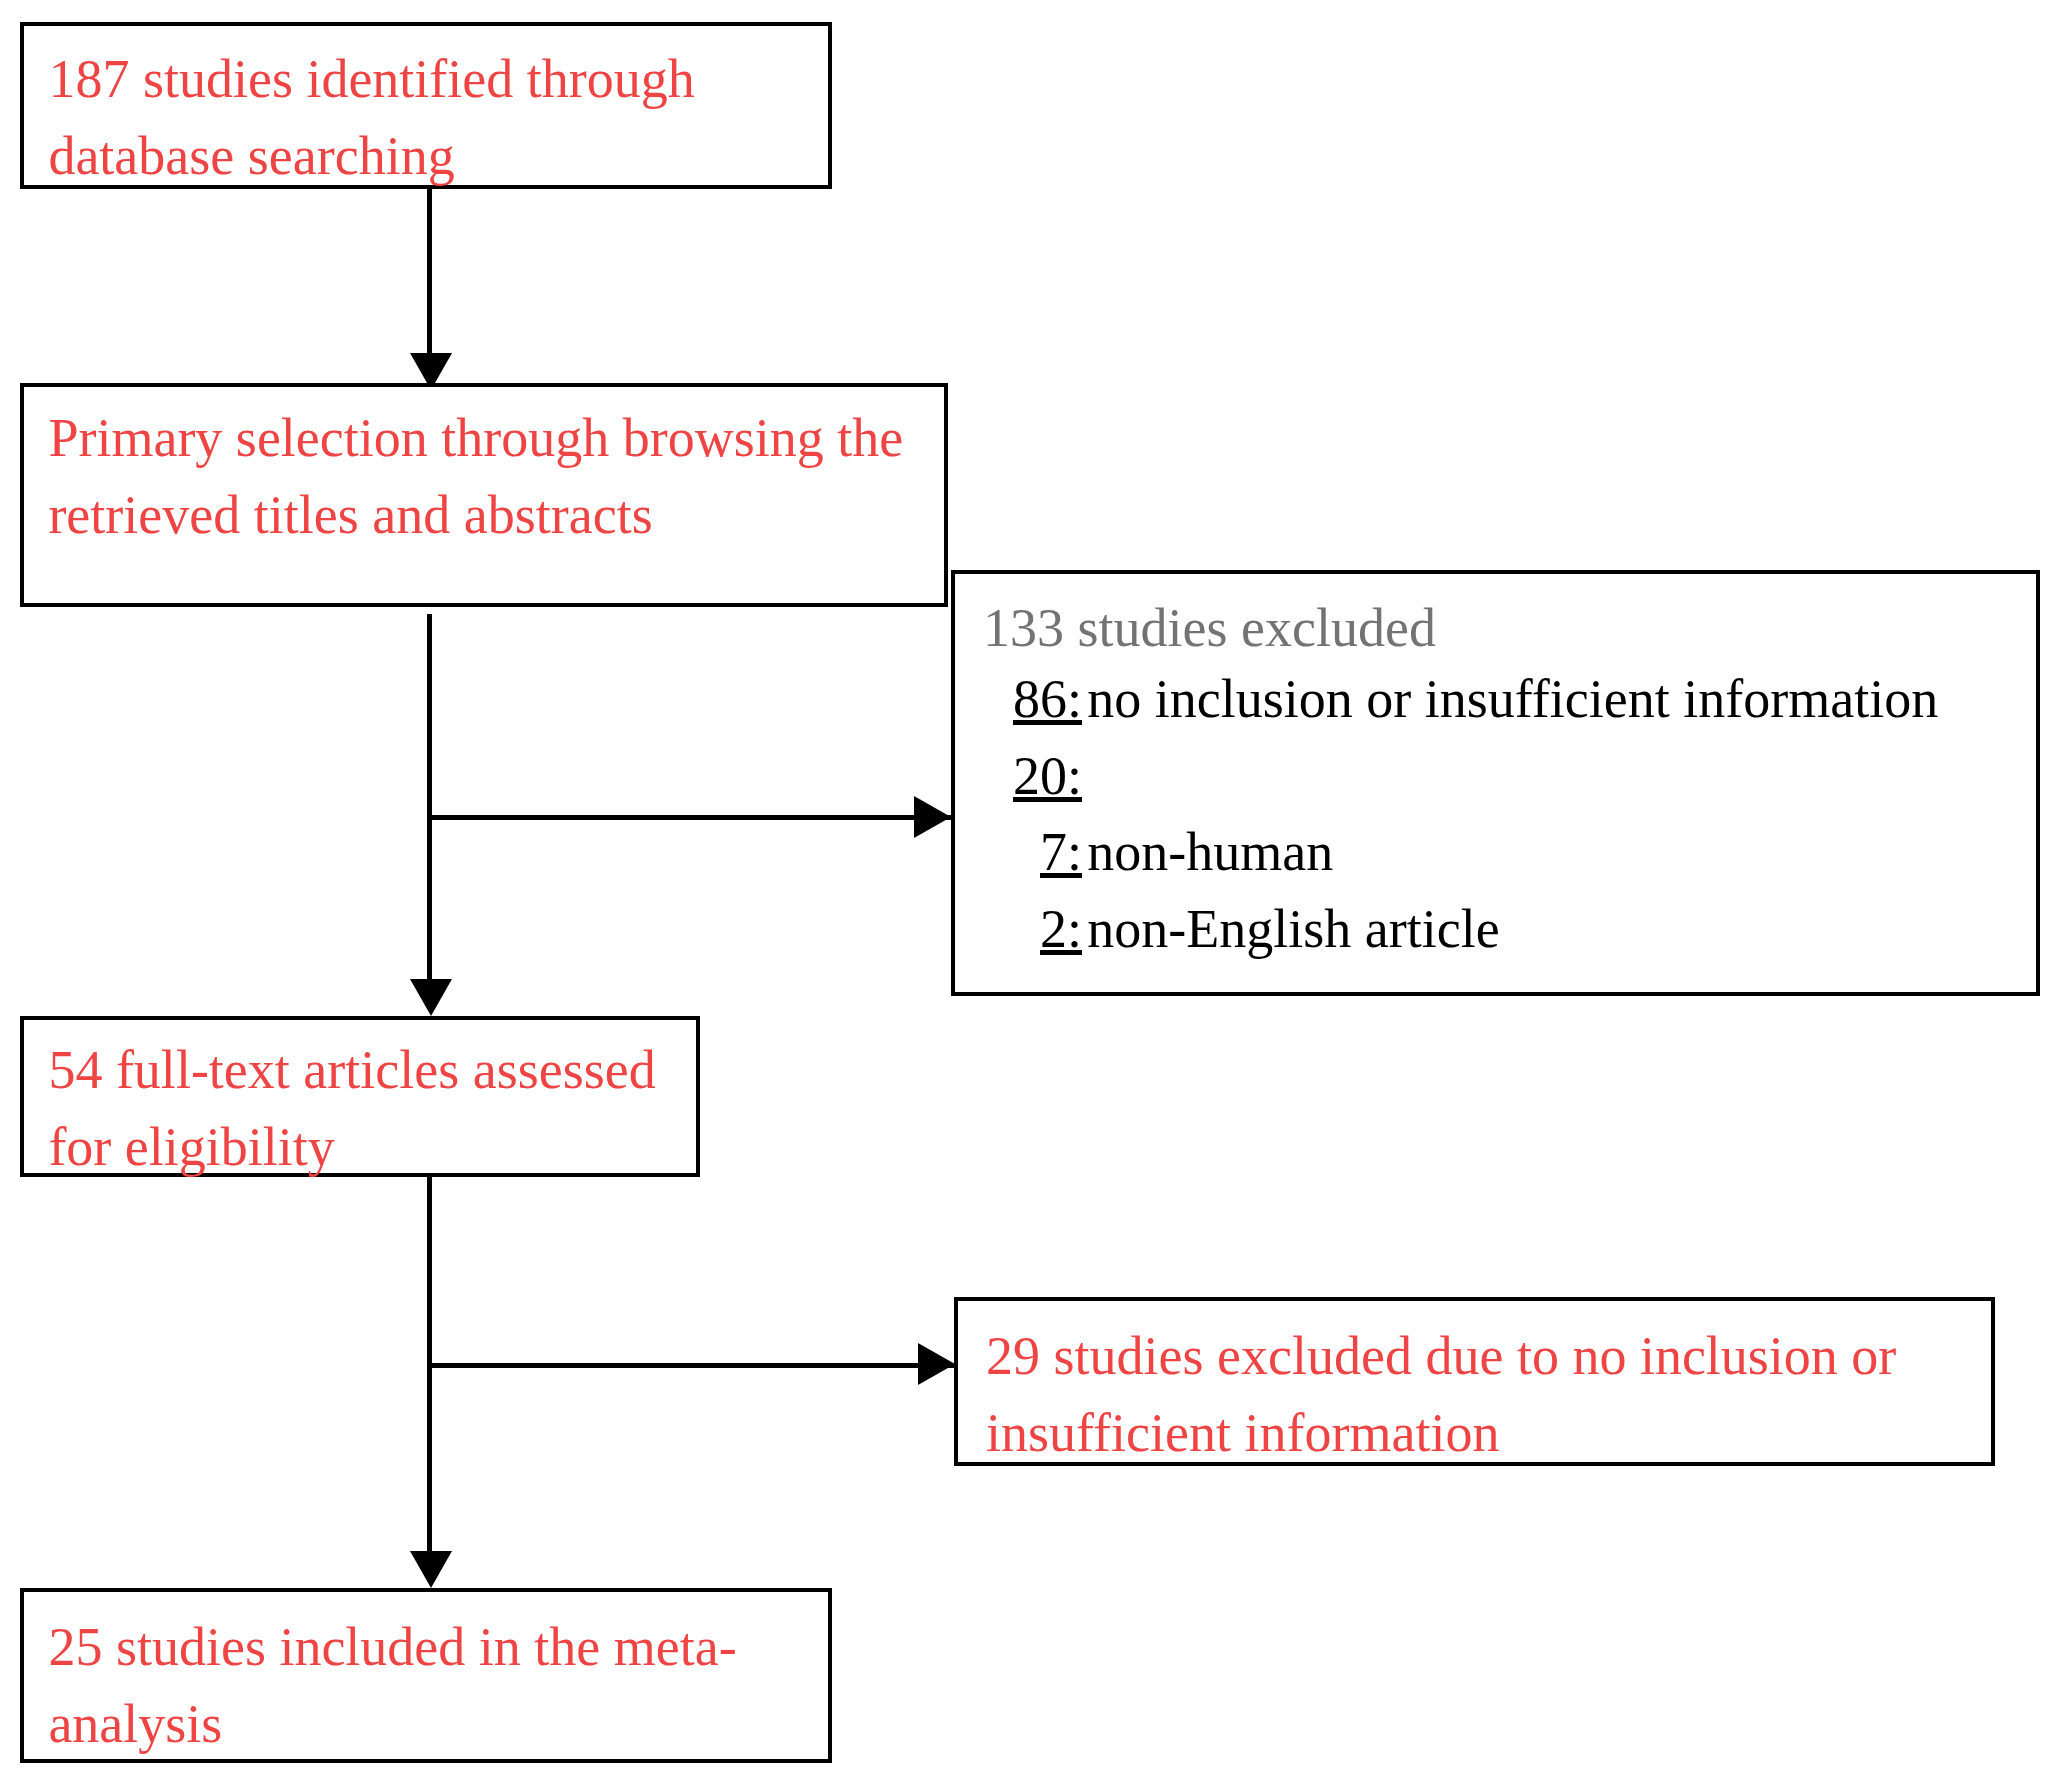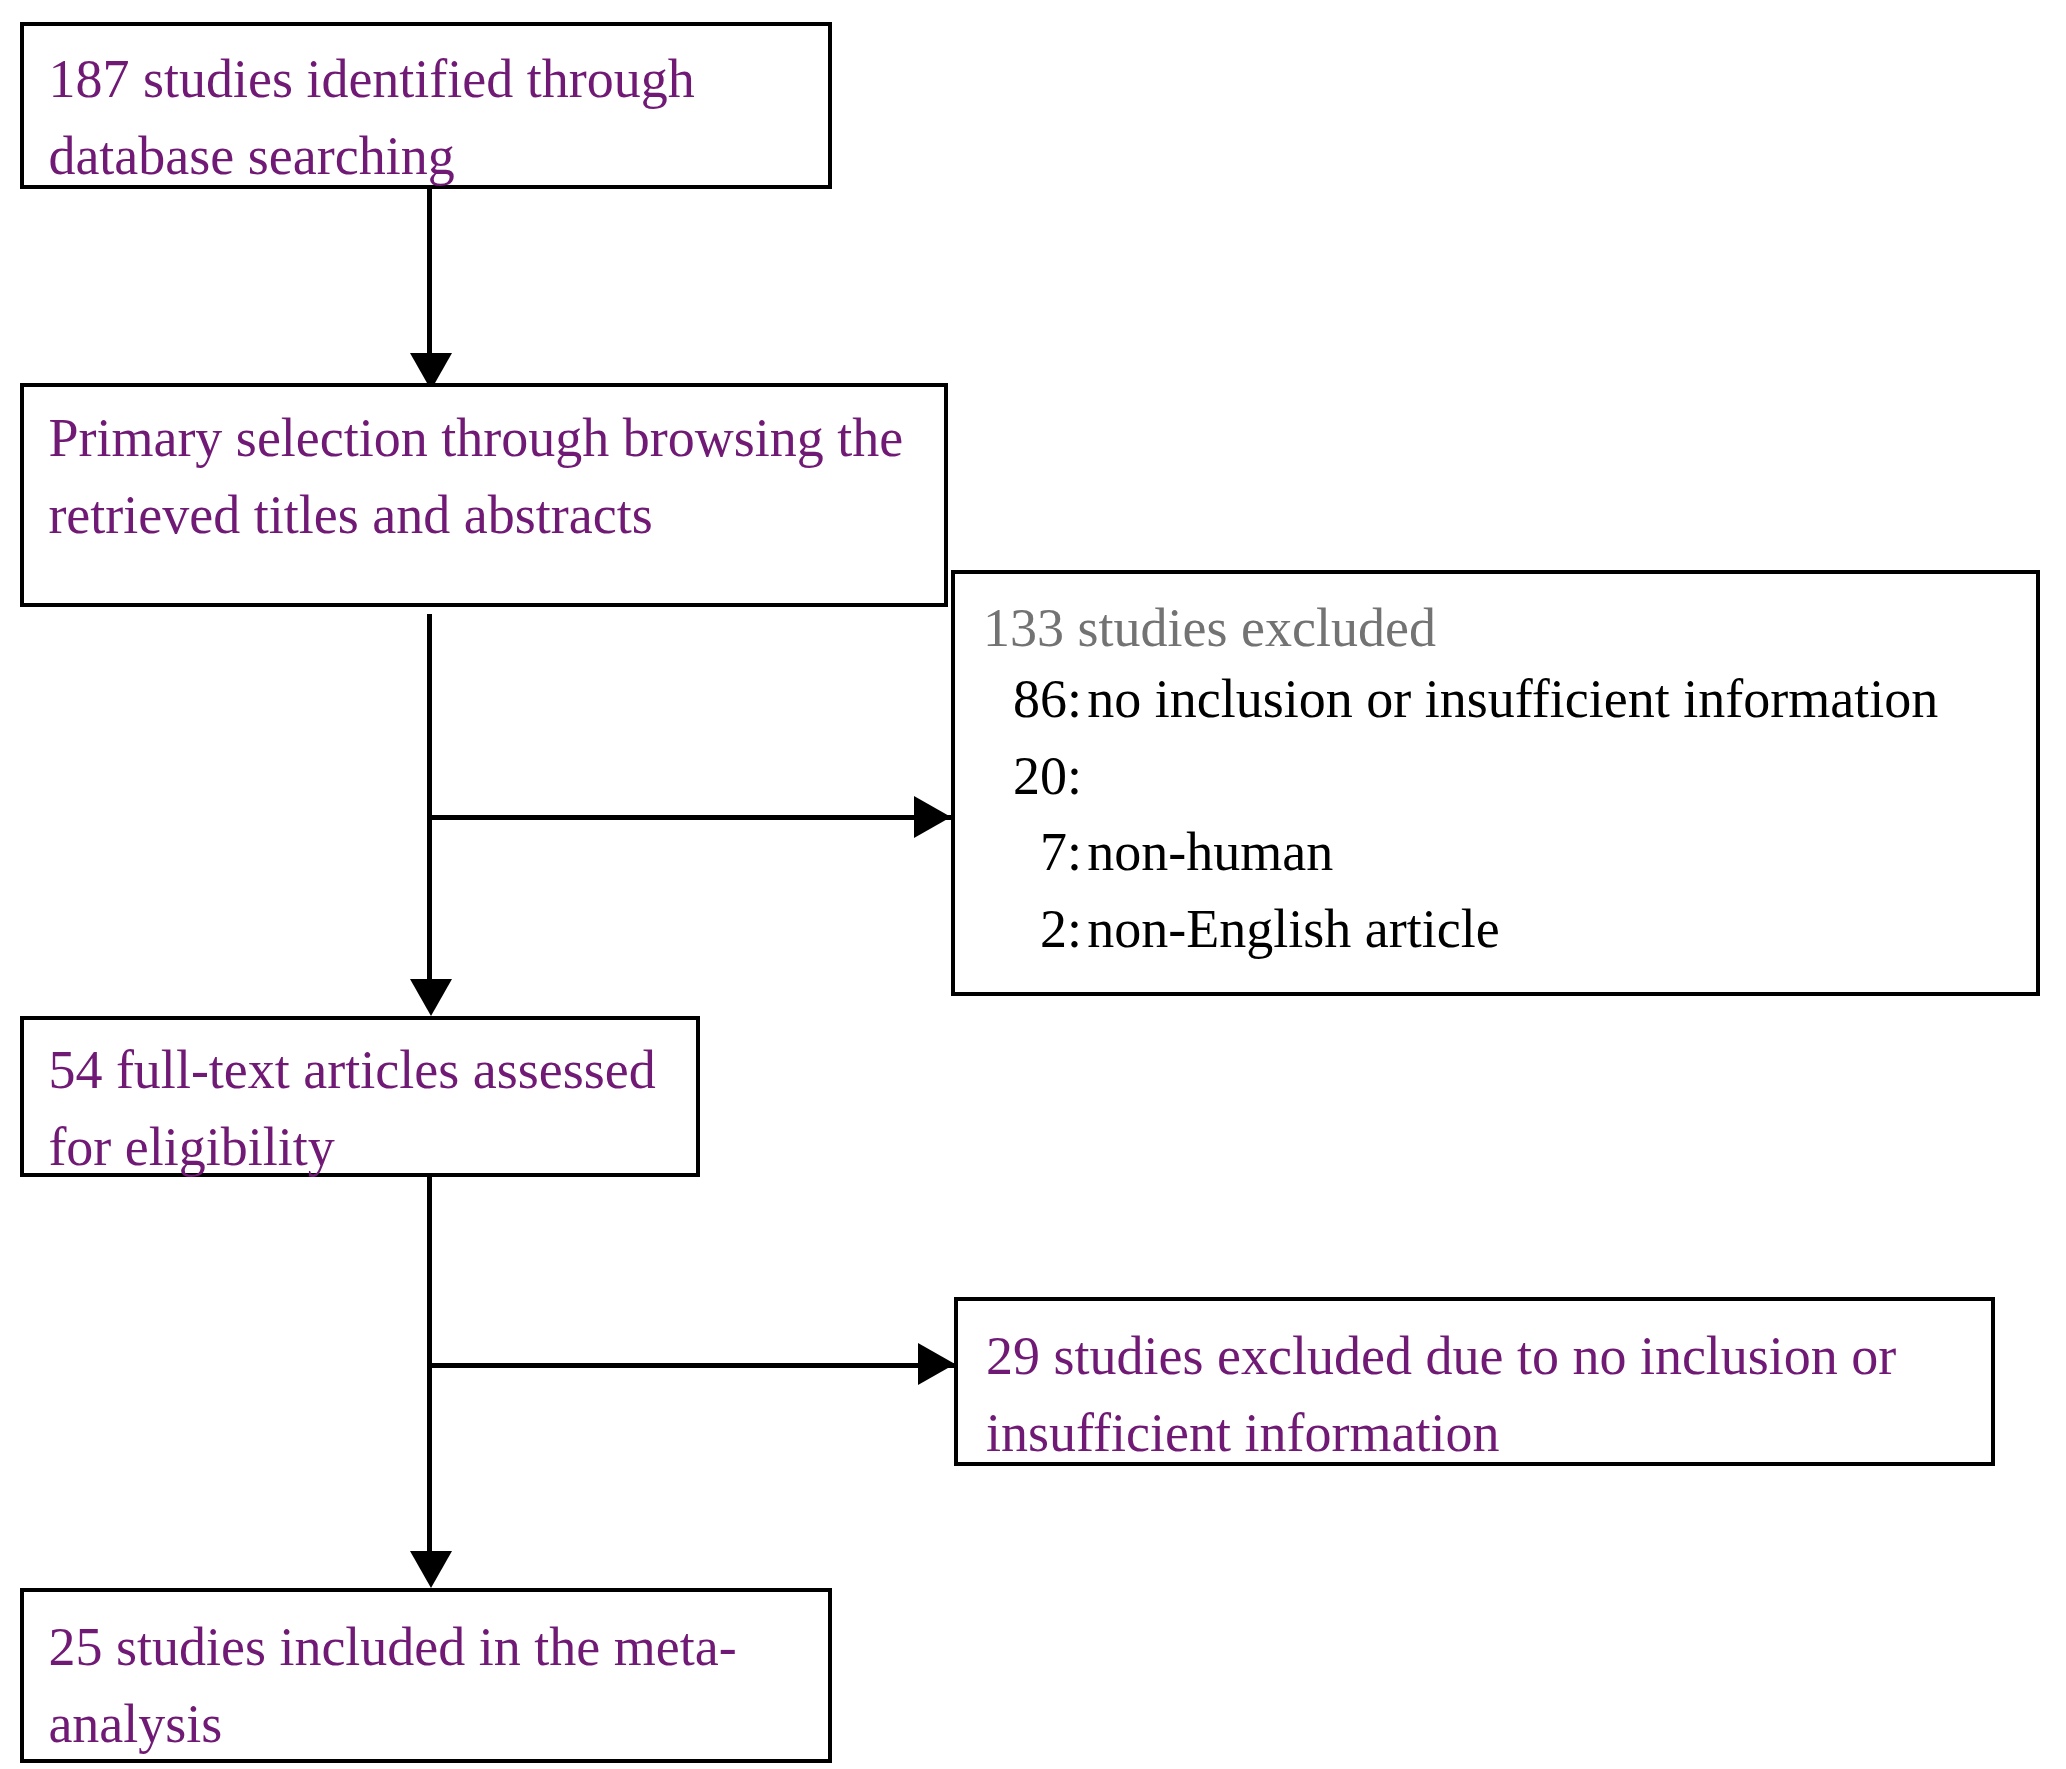--- a/index.html
+++ b/index.html
@@ -18,21 +18,21 @@
   .box {
     position: absolute;
     box-sizing: border-box;
     border: 4.6px solid #000000;
     background: #ffffff;
   }
   .box-text {
     position: absolute;
     left: 24px;
     right: 13px;
-    color: #701a75;
+    color: #ef4444;
     font-size: 54px;
     line-height: 1.42;
   }
 
   
   #box-identified      { left: 20.4px;  top: 22.4px;   width: 812px; height: 167px; }
   #box-identified .box-text  { top: 14.5px; }
 
   #box-primary         { left: 20.4px;  top: 383px;  width: 928px; height: 224px; }
   #box-primary .box-text     { top: 13px; }
@@ -70,20 +70,21 @@
     font-size: 54px;
     line-height: 1.42;
     color: #000000;
     white-space: nowrap;
   }
   .excl-count {
     display: inline-block;
     width: 99px;
     text-align: right;
     padding-right: 5.3px;
+    text-decoration: underline;
   }
 
   
   .vline {
     position: absolute;
     width: 4.6px;
     background: #000000;
   }
   .hline {
     position: absolute;

